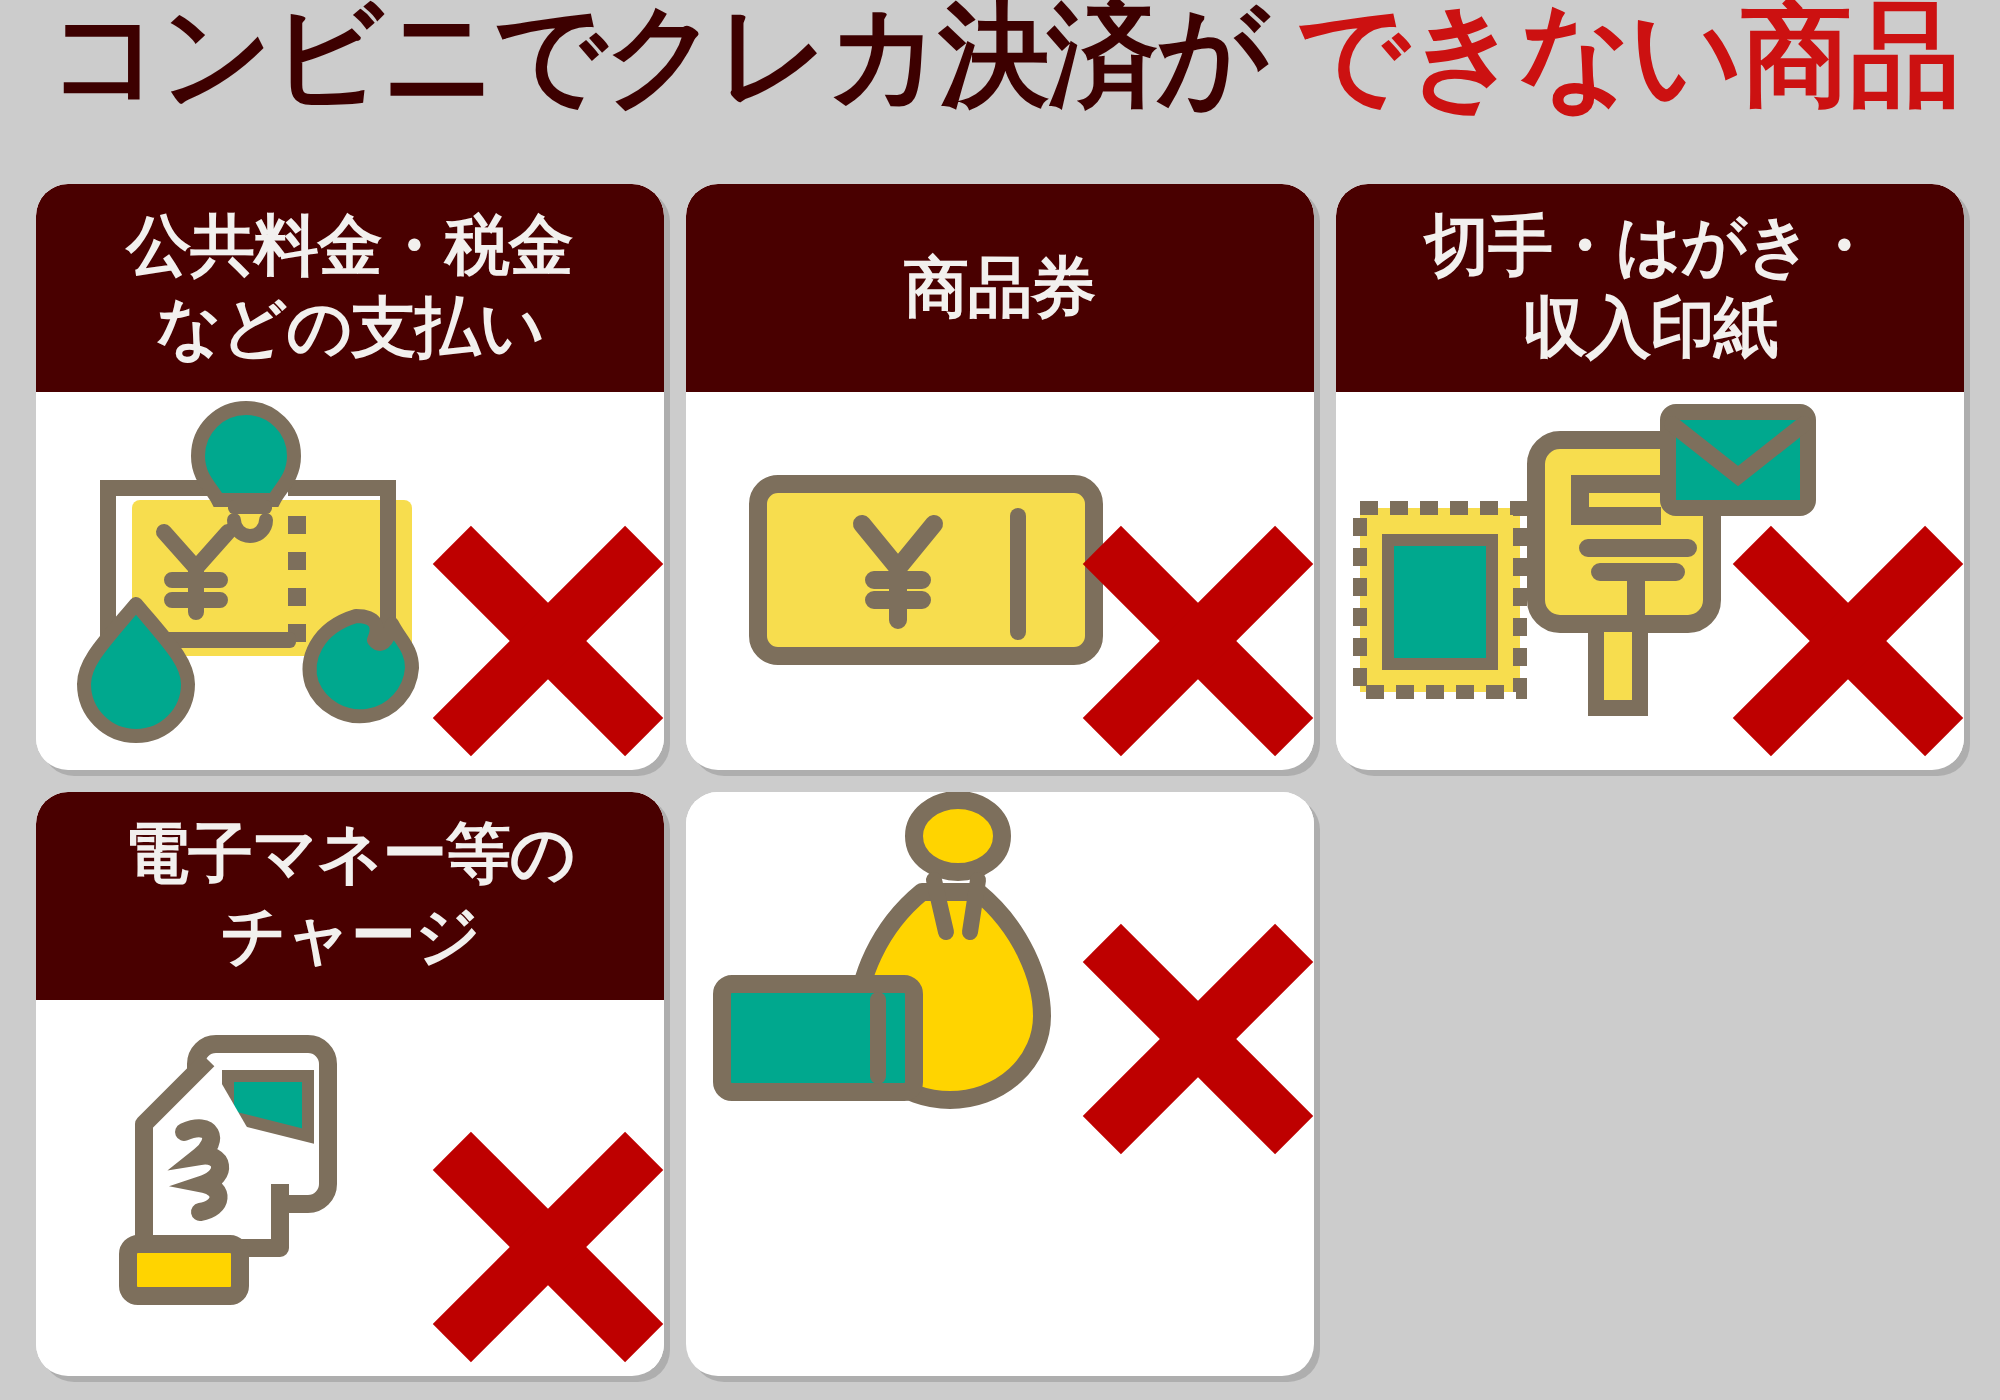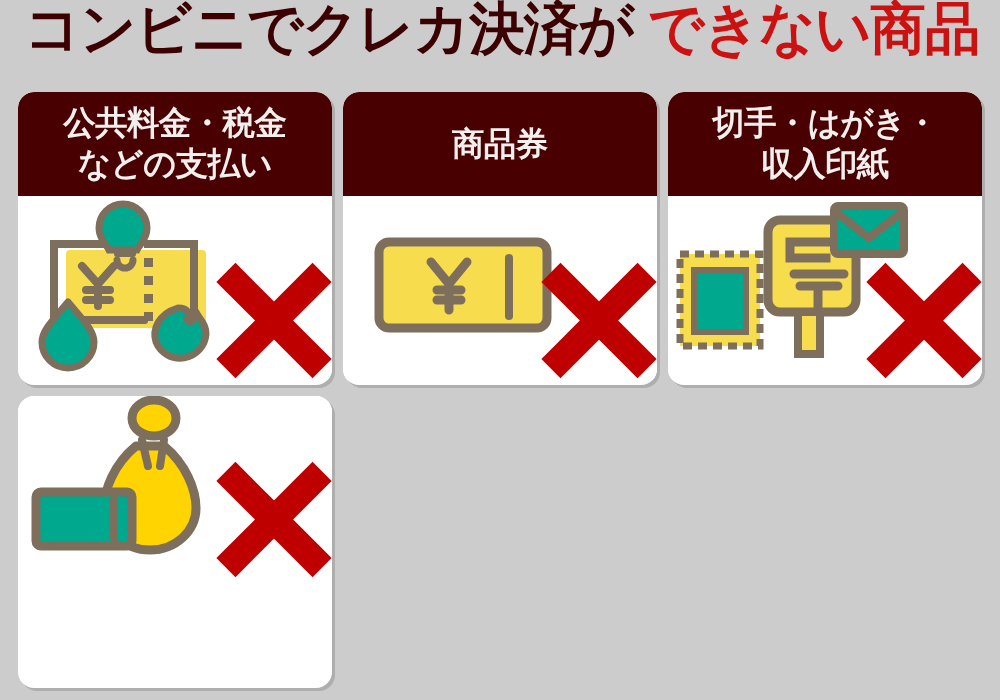--- a/index.html
+++ b/index.html
@@ -209,20 +209,44 @@
           <path d="M168 16 L201 42 L234 16" fill="none" stroke="#7d6f5c" stroke-width="8" stroke-linecap="round"></path>
         </svg>
       </div>
       <div class="cross">
         <div class="bar a"></div>
           <div class="bar b"></div>
       </div>
     </div>
   </div>
 
+  <div class="card">
+    <div class="card-header">
+      <div class="hline">電子マネー等の</div>
+      <div class="hline">チャージ</div>
+    </div>
+    <div class="card-body">
+      <div class="icon-wrap">
+        <svg width="320" height="184" viewBox="0 0 320 184">
+
+          <rect x="80" y="22" width="66" height="80" rx="10" fill="#ffffff" stroke="#7d6f5c" stroke-width="9"></rect>
+          <path d="M96 38 h40 v30 l-40 -10 z" fill="#00a88e" stroke="#7d6f5c" stroke-width="6"></path>
+
+          <path d="M86 30 L54 62 v62 h68 v-32" fill="#ffffff" stroke="#7d6f5c" stroke-width="9" stroke-linejoin="round"></path>
+          <path d="M74 66 c14 -6 18 4 8 12 c12 -2 14 10 2 14 c10 2 10 12 -2 14" fill="none" stroke="#7d6f5c" stroke-width="9" stroke-linecap="round"></path>
+
+          <rect x="46" y="122" width="56" height="26" rx="5" fill="#ffd400" stroke="#7d6f5c" stroke-width="9"></rect>
+        </svg>
+      </div>
+      <div class="cross">
+        <div class="bar a"></div>
+          <div class="bar b"></div>
+      </div>
+    </div>
+  </div>
 
   <div class="card">
     <div class="card-body">
       <div class="icon-wrap">
         <svg width="320" height="184" viewBox="0 0 320 184">
 
           <path d="M118 50 c-22 18 -32 44 -32 62 a46 42 0 0 0 92 0 c0 -18 -10 -44 -32 -62 z" fill="#ffd400" stroke="#7d6f5c" stroke-width="9" stroke-linejoin="round"></path>
 
           <path d="M114 22 a22 18 0 0 1 44 0 c0 12 -12 18 -22 18 c-10 0 -22 -6 -22 -18 z" fill="#ffd400" stroke="#7d6f5c" stroke-width="9" stroke-linejoin="round"></path>
           <path d="M124 44 l6 26 M146 44 l-4 26" fill="none" stroke="#7d6f5c" stroke-width="8" stroke-linecap="round"></path>

